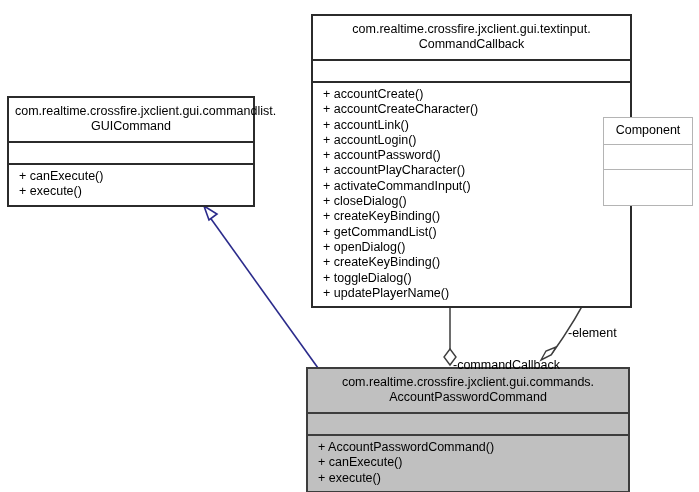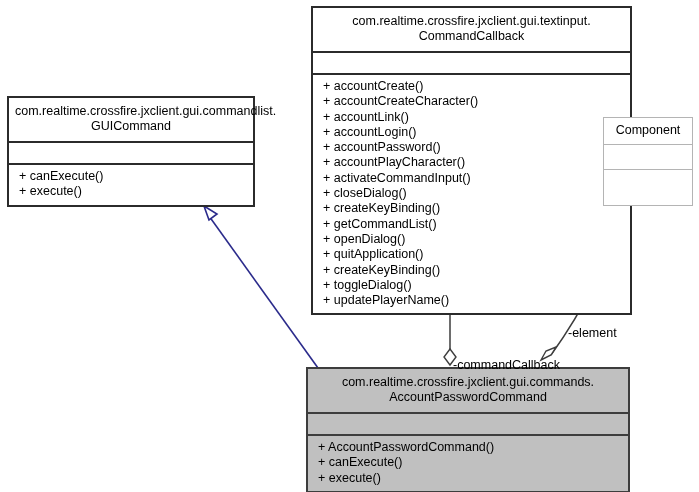--- a/index.html
+++ b/index.html
@@ -115,39 +115,38 @@
 GUICommand</div>
     <div class="compartment-divider"></div>
     <div class="attrs-compartment empty-compartment"></div>
     <div class="compartment-divider"></div>
     <div class="ops-compartment">
       <div class="member-row">+ canExecute()</div>
       <div class="member-row">+ execute()</div>
     </div>
   </div>
 
-  <div class="uml-class" style="left:311px; top:6px; width:321px;">
+  <div class="uml-class" style="left:311px; top:14px; width:321px;">
     <div class="class-name">com.realtime.crossfire.jxclient.gui.textinput.
 CommandCallback</div>
     <div class="compartment-divider"></div>
     <div class="attrs-compartment empty-compartment"></div>
     <div class="compartment-divider"></div>
     <div class="ops-compartment">
       <div class="member-row">+ accountCreate()</div>
       <div class="member-row">+ accountCreateCharacter()</div>
       <div class="member-row">+ accountLink()</div>
       <div class="member-row">+ accountLogin()</div>
       <div class="member-row">+ accountPassword()</div>
       <div class="member-row">+ accountPlayCharacter()</div>
       <div class="member-row">+ activateCommandInput()</div>
       <div class="member-row">+ closeDialog()</div>
       <div class="member-row">+ createKeyBinding()</div>
       <div class="member-row">+ getCommandList()</div>
       <div class="member-row">+ openDialog()</div>
-      <div class="member-row">+ quitApplication()</div>
       <div class="member-row">+ createKeyBinding()</div>
       <div class="member-row">+ toggleDialog()</div>
       <div class="member-row">+ updatePlayerName()</div>
     </div>
   </div>
 
   <div class="uml-class light-frame" style="left:603px; top:117px; width:90px;">
     <div class="class-name" style="padding:5px 6px 6px 6px;">Component</div>
     <div class="compartment-divider"></div>
     <div class="attrs-compartment empty-compartment" style="min-height:24px;"></div>

